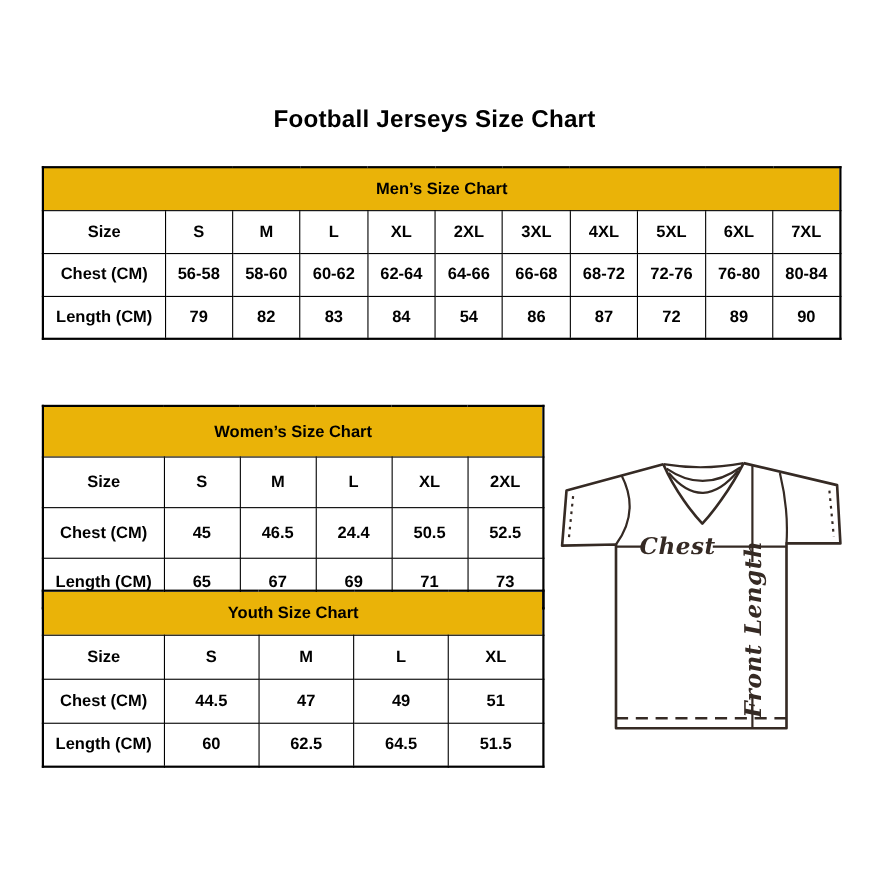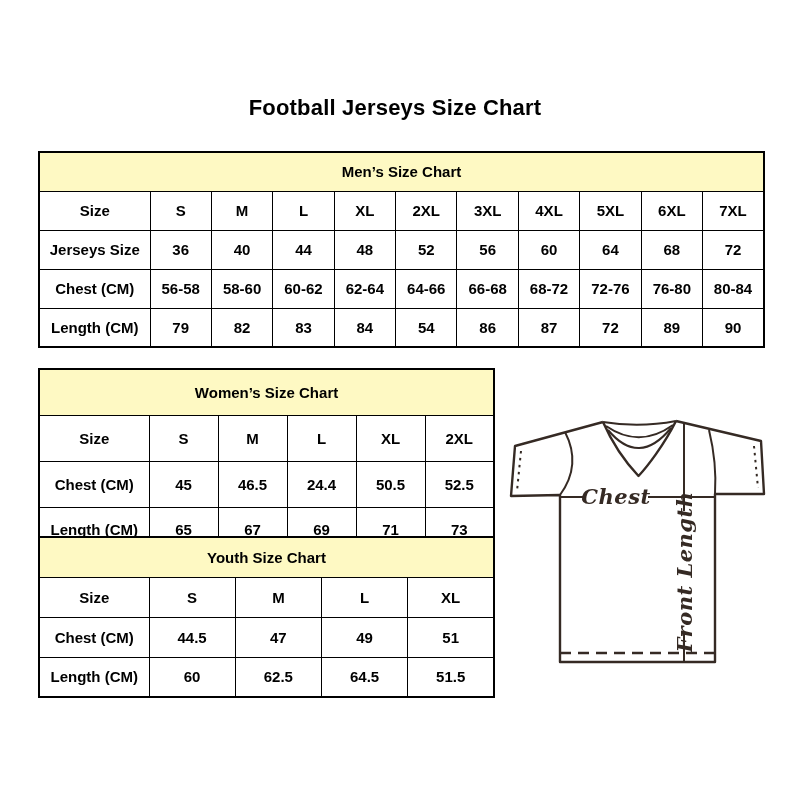--- a/index.html
+++ b/index.html
@@ -12,21 +12,21 @@
   }
 
   table.sizetable {
     position:absolute; border-collapse:collapse; table-layout:fixed;
     border:2px solid #000;
   }
   table.sizetable td {
     border:1.5px solid #000; text-align:center; vertical-align:middle;
     font-weight:bold; font-size:15px; overflow:hidden; white-space:nowrap;
   }
-  td.thead { background:#fef9c3; font-size:17px; }
+  td.thead { background:#eab308; font-size:17px; }
 
   table.mens   { left:38px; top:151px; width:725px; }
   table.mens td { height:39px; }
   table.womens { left:38px; top:368px; width:455px; }
   table.womens td { height:46px; }
   table.youth  { left:38px; top:536px; width:455px; }
   table.youth td { height:40px; }
 
   svg.jersey { position:absolute; left:508px; top:415px; width:270px; height:250px; }
   .jline  { fill:none; stroke:#352a24; stroke-width:2.4; stroke-linejoin:round; stroke-linecap:butt; }
@@ -57,33 +57,20 @@
       <td>S</td>
       <td>M</td>
       <td>L</td>
       <td>XL</td>
       <td>2XL</td>
       <td>3XL</td>
       <td>4XL</td>
       <td>5XL</td>
       <td>6XL</td>
       <td>7XL</td>
-    </tr>
-    <tr>
-      <td>Jerseys Size</td>
-      <td>36</td>
-      <td>40</td>
-      <td>44</td>
-      <td>48</td>
-      <td>52</td>
-      <td>56</td>
-      <td>60</td>
-      <td>64</td>
-      <td>68</td>
-      <td>72</td>
     </tr>
     <tr>
       <td>Chest (CM)</td>
       <td>56-58</td>
       <td>58-60</td>
       <td>60-62</td>
       <td>62-64</td>
       <td>64-66</td>
       <td>66-68</td>
       <td>68-72</td>

